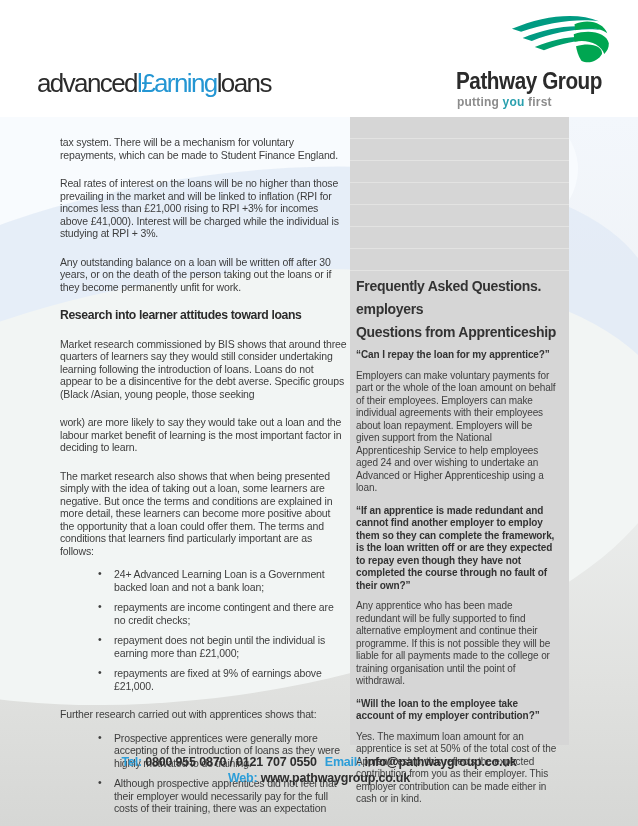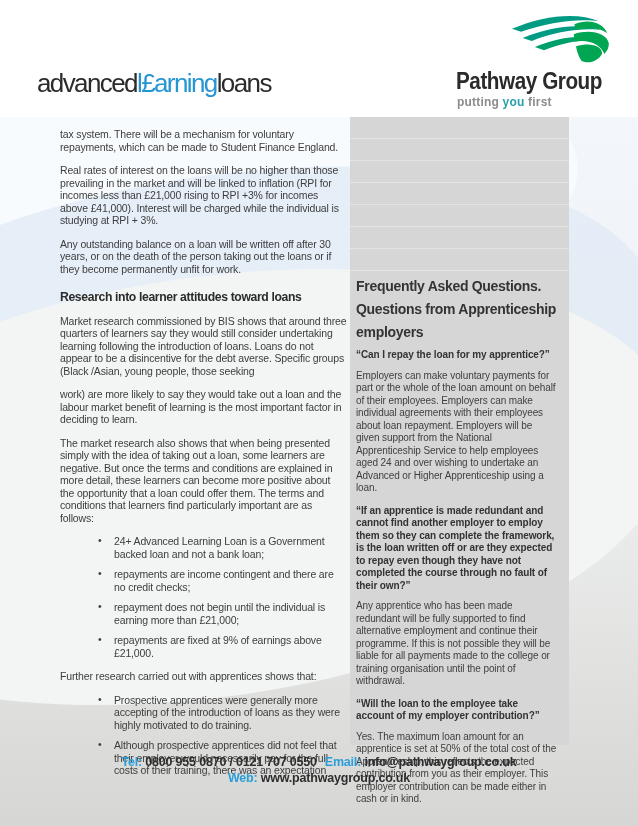--- a/index.html
+++ b/index.html
@@ -22,21 +22,21 @@
   .content-bg{position:absolute;top:117px;left:0;width:638px;height:709px;overflow:hidden;z-index:1;
     background:linear-gradient(180deg,#f3f7fc 0%,#eff2f6 30%,#ebedec 55%,#e0e1df 80%,#d6d7d5 100%);}
   .sw{position:absolute;border-radius:50%;}
   .sw1{left:-220px;top:-140px;width:800px;height:300px;background:#e2ebf8;transform:rotate(-7deg);}
   .sw2{left:-260px;top:-60px;width:840px;height:300px;background:#f8fbfe;transform:rotate(-6deg);}
   .sw3{left:-240px;top:60px;width:900px;height:380px;background:#e0e9f5;opacity:.75;transform:rotate(-9deg);}
   .sw4{left:-260px;top:160px;width:940px;height:420px;background:#f2f5f4;transform:rotate(-8deg);}
   
   .col-left{position:absolute;left:60px;top:120px;width:287px;z-index:2;
     font-size:10.5px;line-height:12.5px;letter-spacing:-0.15px;}
-  .col-left p{margin:8px 0 11px 0;}
+  .col-left p{margin:16px 0 11px 0;}
   .col-left h2{margin:16px 0 11px 0;font-size:13px;font-weight:bold;color:#2b2b2b;
     letter-spacing:-0.4px;white-space:nowrap;transform:scaleX(.94);transform-origin:left;}
   .blist{list-style:none;margin:0 0 11px 0;padding:0 0 0 38px;}
   .blist li{position:relative;padding-left:16px;margin-bottom:8px;}
   .blist li::before{content:"•";position:absolute;left:0;top:-1px;color:#3d3d3d;}
   
   .col-right{position:absolute;left:350px;top:117px;width:219px;height:628px;background:#d6d6d6;z-index:2;}
   .empty-rows{height:160px;padding-top:21px;box-sizing:border-box;}
   .empty-rows .row-line{height:1px;background:#e3e3e2;margin-bottom:21px;}
   .faq{padding:3px 12px 0 6px;font-size:10px;line-height:12.5px;letter-spacing:-0.1px;color:#3f3f3f;}
@@ -108,22 +108,22 @@
       <div class="row-line"></div>
       <div class="row-line"></div>
       <div class="row-line"></div>
       <div class="row-line"></div>
       <div class="row-line"></div>
       <div class="row-line"></div>
       <div class="row-line"></div>
     </div>
     <div class="faq">
       <h3>Frequently Asked Questions.</h3>
+      <h3>employers</h3>
       <h3>Questions from Apprenticeship</h3>
-      <h3>employers</h3>
       <p class="q">“Can I repay the loan for my apprentice?”</p>
       <p class="a">Employers can make voluntary payments for part or the whole of the loan amount on behalf of their employees. Employers can make individual agreements with their employees about loan repayment. Employers will be given support from the National Apprenticeship Service to help employees aged 24 and over wishing to undertake an Advanced or Higher Apprenticeship using a loan.</p>
       <p class="q">“If an apprentice is made redundant and cannot find another employer to employ them so they can complete the framework, is the loan written off or are they expected to repay even though they have not completed the course through no fault of their own?”</p>
       <p class="a">Any apprentice who has been made redundant will be fully supported to find alternative employment and continue their programme. If this is not possible they will be liable for all payments made to the college or training organisation until the point of withdrawal.</p>
       <p class="q">“Will the loan to the employee take account of my employer contribution?”</p>
       <p class="a">Yes. The maximum loan amount for an apprentice is set at 50% of the total cost of the Apprenticeship; this reflects the expected contribution from you as their employer. This employer contribution can be made either in cash or in kind.</p>
     </div>
   </div>
 
   <div class="footer">

